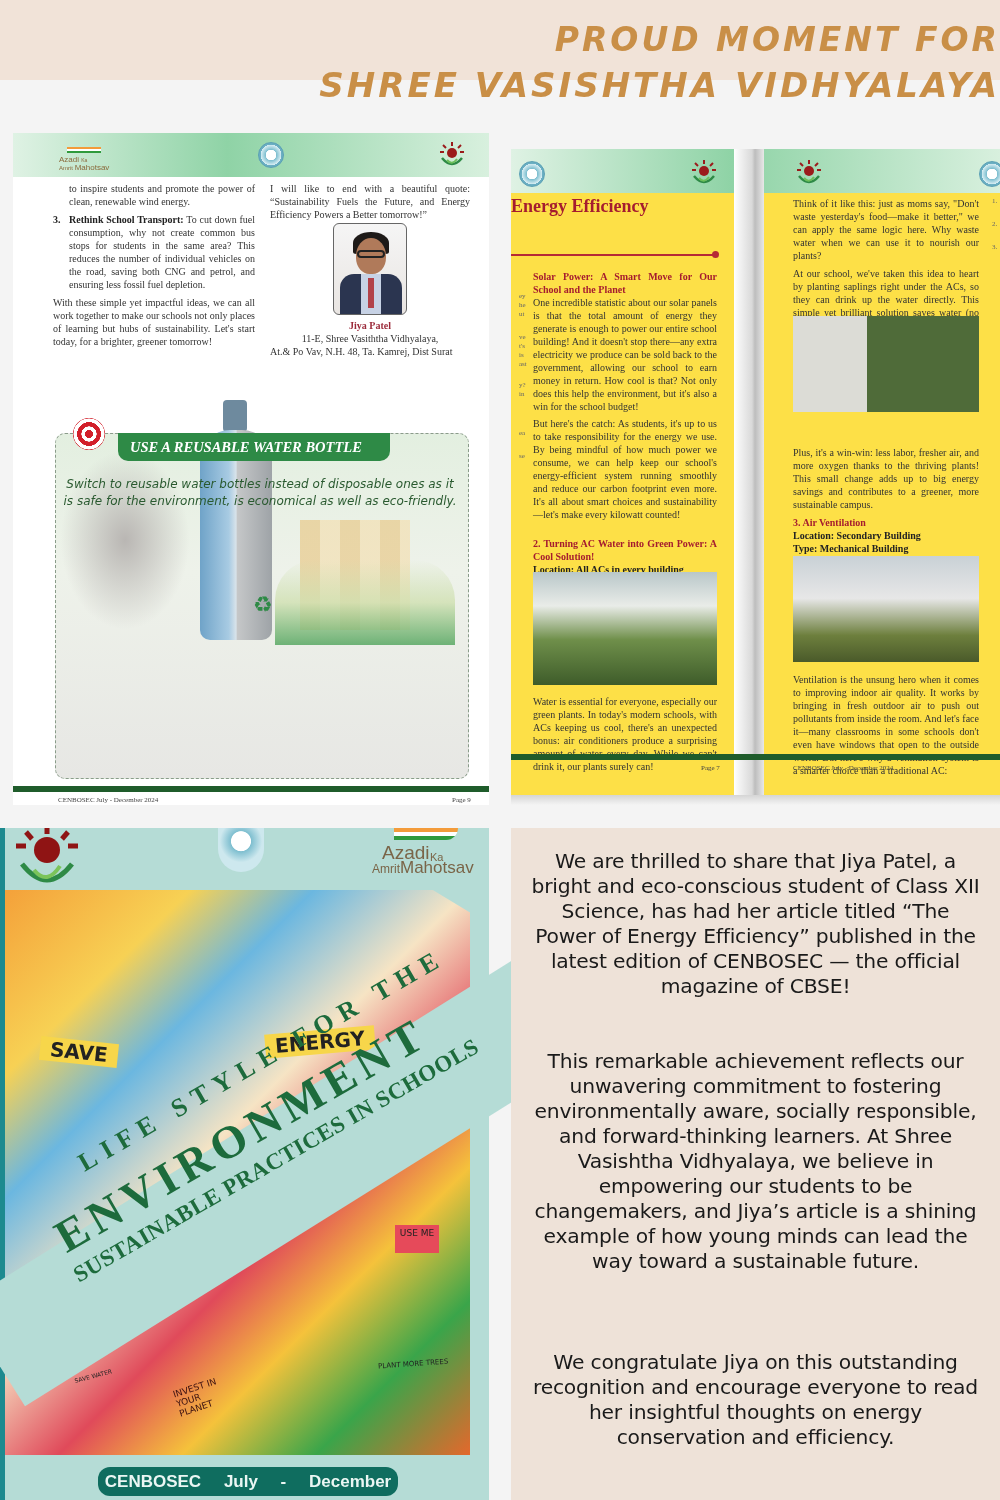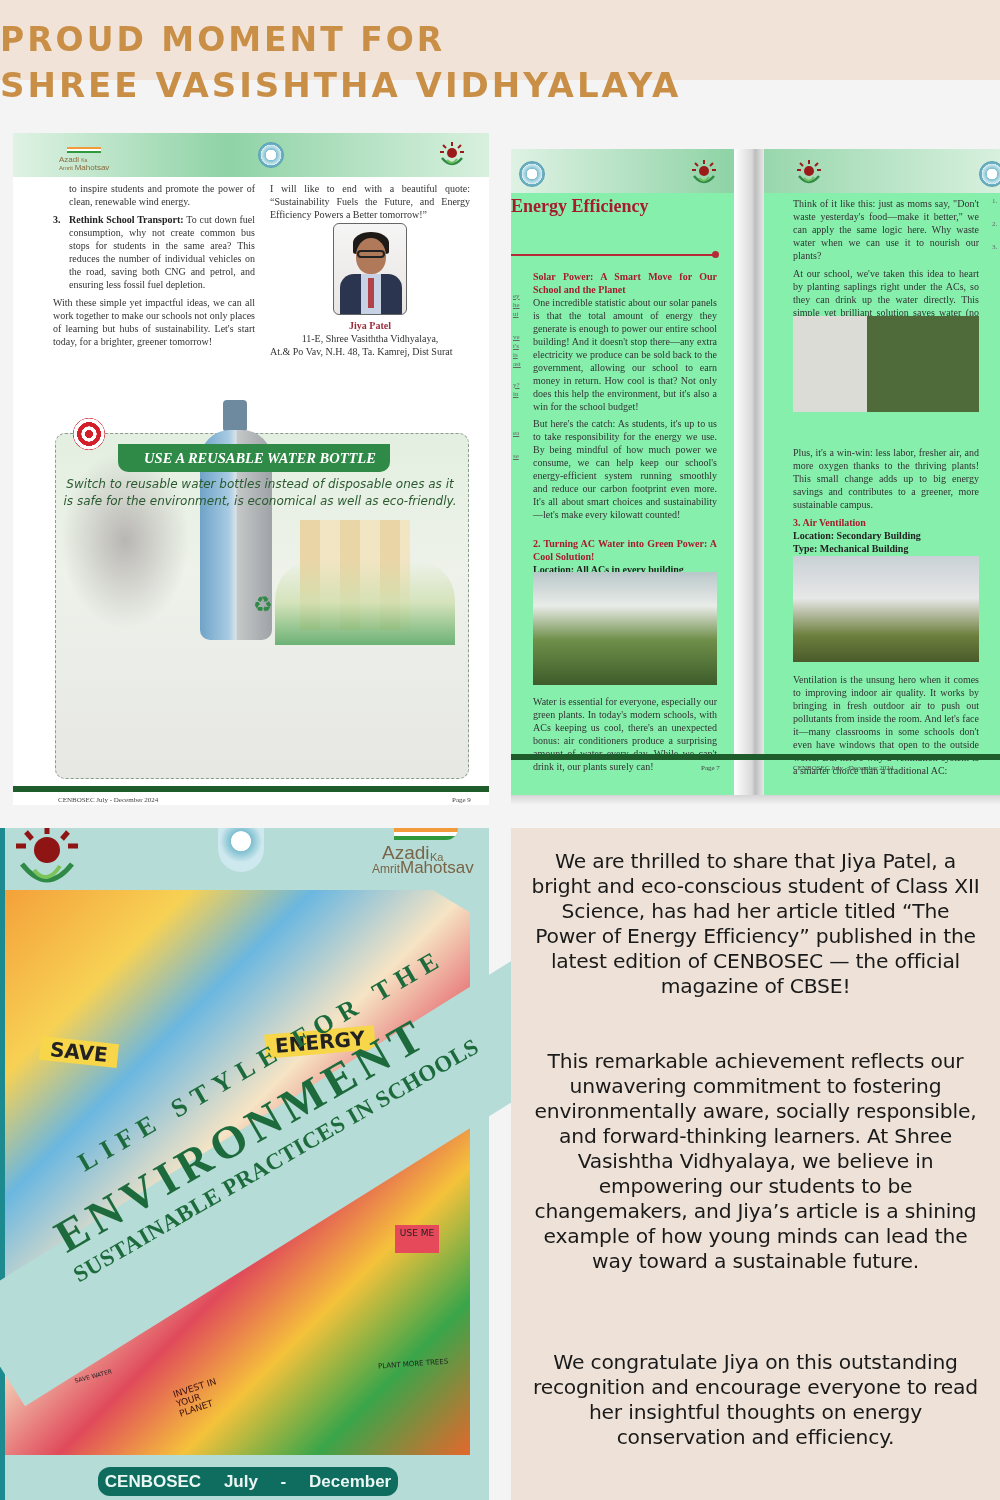--- a/index.html
+++ b/index.html
@@ -1,17 +1,17 @@
 <!DOCTYPE html>
 <html><head>
 <meta charset="utf-8">
 <style>
   * { box-sizing: border-box; margin: 0; padding: 0; }
   body { width: 1000px; height: 1500px; background: #f4f4f4; font-family: "Liberation Sans", sans-serif; position: relative; overflow: hidden; }
-  .header { position: absolute; left: 0; top: 0; width: 1000px; height: 80px; background: #f1e3d8; text-align: left; }
+  .header { position: absolute; left: 0; top: 0; width: 1000px; height: 80px; background: #f1e3d8; text-align: right; font-style: italic; }
   .header .line { display: block; color: #c98f47; font-family: "DejaVu Sans", sans-serif; font-weight: bold; letter-spacing: 3px; font-size: 33px; line-height: 52px; }
   .header .line1 { padding-top: 18px; line-height: 44px; }
   .header .line2 { line-height: 46px; font-size: 34px; }
 
   
   .page { position: absolute; background: #fff; overflow: hidden; font-family: "Liberation Serif", serif; color: #333; }
   .band { position: absolute; left: 0; right: 0; height: 44px; background: linear-gradient(90deg, #dff2e4 0%, #8fd3a6 45%, #d8f0de 100%); }
   .footer-bar { position: absolute; left: 0; right: 0; height: 6px; background: #1f5c2b; }
   .footer-text { position: absolute; font-size: 7px; color: #444; }
   .small { font-size: 10px; line-height: 13px; text-align: justify; }
@@ -38,21 +38,21 @@
   .target { position: absolute; left: 60px; top: 284px; width: 32px; height: 32px; border-radius: 50%; background: radial-gradient(circle, #d21f2a 0 18%, #fff 19% 33%, #d21f2a 34% 52%, #fff 53% 68%, #d21f2a 69%); }
   .bottle-text { position: absolute; left: 50px; top: 342px; width: 400px; text-align: center; font-family: "DejaVu Sans", sans-serif; font-style: italic; color: #2a5a30; font-size: 12px; line-height: 17px; }
   .bottle { position: absolute; left: 200px; top: 430px; width: 72px; height: 210px; border-radius: 30px 30px 10px 10px; background: linear-gradient(90deg, #6fa3c8 0%, #a8cbe3 40%, #d8e3ea 50%, #c5c7c8 52%, #9ea3a7 100%); }
   .bottle-cap { position: absolute; left: 223px; top: 400px; width: 24px; height: 32px; background: #6e8a9e; border-radius: 4px; }
   .recycle { position: absolute; left: 253px; top: 592px; font-size: 22px; color: #2e8a46; }
   .trees { position: absolute; left: 275px; top: 560px; width: 180px; height: 85px; background: linear-gradient(180deg, transparent 0%, #cfe0b0 50%, #4ea35a 100%); border-radius: 40px 40px 0 0; opacity: 0.8; }
   .buildings { position: absolute; left: 300px; top: 520px; width: 110px; height: 110px; background: repeating-linear-gradient(90deg, #e8c98a 0 20px, #f3dfb2 20px 40px); opacity: 0.7; }
   .wash { position: absolute; left: 60px; top: 450px; width: 130px; height: 180px; background: radial-gradient(ellipse, #b9b6b3 0%, transparent 70%); }
 
   
-  #spread { left: 511px; top: 149px; width: 489px; height: 646px; background: #86efac; }
+  #spread { left: 511px; top: 149px; width: 489px; height: 646px; background: #fde047; }
   #spread .gutter { position: absolute; left: 223px; top: 0; width: 30px; height: 100%; background: linear-gradient(90deg, #fff 0%, #d9d9d9 60%, #bdbdbd 70%, #e8e8e8 100%); }
   #spread .band { top: 0; height: 44px; }
   .red-title { position: absolute; color: #a51c2f; font-weight: bold; font-size: 18px; font-family: "Liberation Serif", serif; }
   .red-line { position: absolute; height: 2px; background: #b52a36; }
   .red-dot { position: absolute; width: 7px; height: 7px; border-radius: 50%; background: #b52a36; }
   .red-head { color: #a51c2f; font-weight: bold; }
   .bold { font-weight: bold; color: #222; }
   .pic-plants { position: absolute; background: linear-gradient(180deg, #b9c7c9 0%, #e9ece8 30%, #6f8f4a 60%, #3e5c2a 100%); }
   .pic-building { position: absolute; background: linear-gradient(90deg, #dcdcd6 0 40%, #4f6b39 40% 100%); }
   .pic-vent { position: absolute; background: linear-gradient(180deg, #c9d1d6 0%, #e7e7e7 40%, #6d7f3d 75%, #4a5a2a 100%); }
@@ -140,21 +140,21 @@
     <div style="text-align:left;">At.&amp; Po Vav, N.H. 48, Ta. Kamrej, Dist Surat</div>
   </div>
 </div>
 <div class="bottle-box" style="left:55px;top:433px;"></div>
 <div class="wash"></div>
 <div class="buildings"></div>
 <div class="trees"></div>
 <div class="bottle-cap"></div>
 <div class="bottle"></div>
 <div class="recycle">♻</div>
-<div class="banner" style="left:118px;top:444px;text-align:center;">USE A REUSABLE WATER BOTTLE</div>
+<div class="banner" style="left:118px;top:433px;">USE A REUSABLE WATER BOTTLE</div>
 <div class="target" style="left:73px;top:418px;"></div>
 <div class="bottle-text" style="left:60px;top:476px;">Switch to reusable water bottles instead of disposable ones as it is safe for the environment, is economical as well as eco-friendly.</div>
 <div class="footer-bar" style="position:absolute;left:13px;right:auto;width:476px;top:786px;"></div>
 <div class="footer-text" style="left:58px;top:796px;font-family:'Liberation Serif',serif;">CENBOSEC July - December 2024</div>
 <div class="footer-text" style="left:452px;top:796px;font-family:'Liberation Serif',serif;">Page 9</div>
 
 <div class="page" id="spread">
   <div class="band"></div>
   <div class="gutter"></div>
   <div class="logo-cbse" style="left:8px;top:12px;"></div>
@@ -181,21 +181,21 @@
       </g>
     <path d="M5 18 Q15 30 25 18" stroke="#2e8a46" stroke-width="2.5" fill="none"></path>
     <path d="M10 20 Q15 26 20 19" stroke="#6cbf5a" stroke-width="2" fill="none"></path>
   </svg>
   <div class="logo-cbse" style="left:468px;top:12px;"></div>
 
   <div class="red-title" style="left:0px;top:47px;">Energy Efficiency</div>
   <div class="red-line" style="left:0px;top:105px;width:204px;"></div>
   <div class="red-dot" style="left:201px;top:102px;"></div>
 
-  <div class="cropped" style="left:2px;top:143px;width:10px;text-decoration:underline;">
+  <div class="cropped" style="left:8px;top:143px;width:10px;">
     <div>ey</div>
       <div>he</div>
       <div>ut</div>
       <div style="margin-top:14px">ve</div>
       <div>t's</div>
       <div>is</div>
       <div>ast</div>
       <div style="margin-top:12px">y?</div>
       <div>in</div>
       <div style="margin-top:30px">ea</div>

